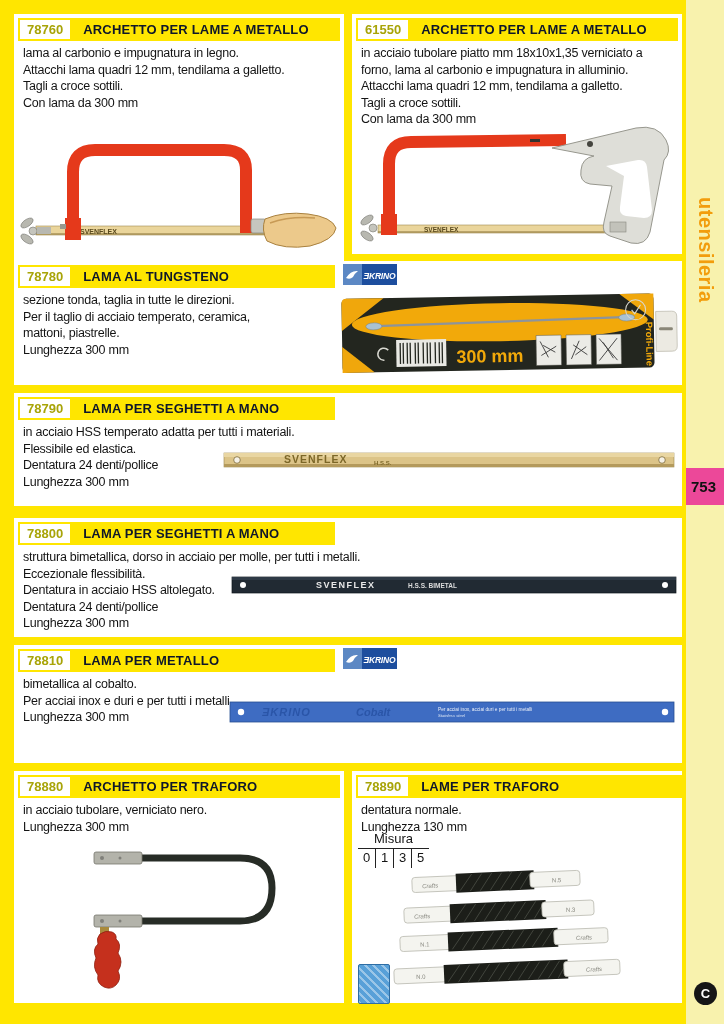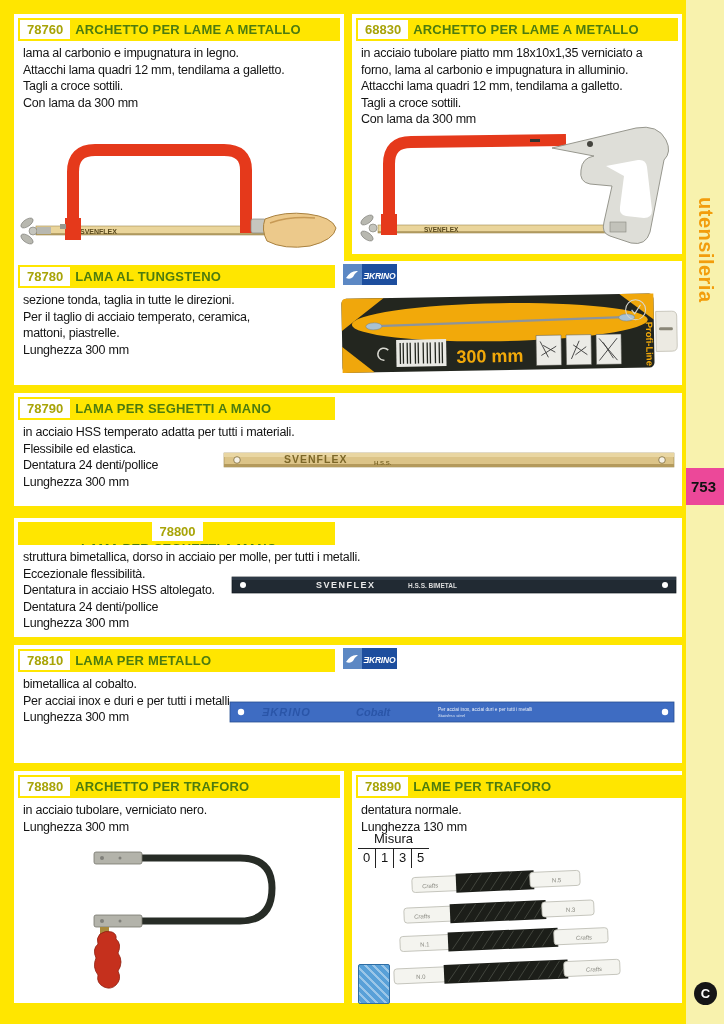--- a/index.html
+++ b/index.html
@@ -3,21 +3,21 @@
 <meta charset="utf-8">
 <style>
   html,body{margin:0;padding:0;}
   #page{position:relative;width:724px;height:1024px;background:#ffe600;overflow:hidden;
         font-family:"Liberation Sans",sans-serif;}
   .box{position:absolute;background:#ffffff;}
   .hdr{position:absolute;top:4px;left:4px;height:23px;background:#ffe600;
        display:flex;align-items:center;overflow:hidden;}
   .code{background:#ffffff;font-weight:bold;font-size:13px;color:#a8a408;
         padding:1px 7px;margin-left:2px;line-height:17px;}
-  .ttl{font-weight:bold;font-size:13px;color:#4d7c0f;margin-left:5px;letter-spacing:.2px;white-space:nowrap;}
+  .ttl{font-weight:bold;font-size:13px;color:#0f172a;margin-left:13px;letter-spacing:.2px;white-space:nowrap;}
   .desc{position:absolute;left:9px;top:31px;font-size:12.5px;line-height:16.5px;
         color:#141414;letter-spacing:-0.25px;}
   .desc div{white-space:nowrap;}
   .art{position:absolute;}
   svg text{font-family:"Liberation Sans",sans-serif;}
   .krino{position:absolute;width:54px;height:21px;}
   .sidebar{position:absolute;left:686px;top:0;width:38px;height:1024px;background:#f8f2ad;}
   .cat{position:absolute;left:686px;top:200px;width:38px;height:100px;
        display:flex;align-items:center;justify-content:center;}
   .cat span{writing-mode:vertical-rl;font-weight:bold;font-size:20px;color:#f29d0c;letter-spacing:.5px;}
@@ -64,21 +64,21 @@
     <rect x="47" y="102" width="16" height="22" fill="#e5391b"></rect>
     <rect x="42" y="108" width="6" height="5" fill="#999990"></rect>
     <rect x="222" y="102" width="12" height="15" fill="#e5391b"></rect>
     <rect x="233" y="103" width="15" height="14" rx="2" fill="#c6c6be" stroke="#88887f" stroke-width="0.7"></rect>
     <path d="M 247 103 Q 266 95 290 98 Q 314 101 318 112 Q 316 124 292 130 Q 266 134 249 125 Q 243 114 247 103 Z" fill="#ecc98b" stroke="#a9813f" stroke-width="1"></path>
     <path d="M 252 107 Q 272 100 297 102" stroke="#c79a55" fill="none" stroke-width="1.5"></path>
   </svg>
 
   <div class="box" style="left:352px;top:14px;width:330px;height:240px;">
     <div class="hdr" style="width:322px;">
-      <span class="code">68830</span>
+      <span class="code">61550</span>
       <span class="ttl">ARCHETTO PER LAME A METALLO</span>
     </div>
     <div class="desc">
       <div>in acciaio tubolare piatto mm 18x10x1,35 verniciato a</div>
       <div>forno, lama al carbonio e impugnatura in alluminio.</div>
       <div>Attacchi lama quadri 12 mm, tendilama a galletto.</div>
       <div>Tagli a croce sottili.</div>
       <div>Con lama da 300 mm</div>
     </div>
   </div>
@@ -162,21 +162,21 @@
     <rect x="2" y="5" width="450" height="14" fill="#dcc488" stroke="#9c854a" stroke-width="0.6"></rect>
     <rect x="2" y="5" width="450" height="4" fill="#e9d6a2"></rect>
     <rect x="2" y="16" width="450" height="3" fill="#b49a5c"></rect>
     <circle cx="15" cy="12" r="3.3" fill="#f5f1e6" stroke="#7d6a36" stroke-width="0.8"></circle>
     <circle cx="440" cy="12" r="3.3" fill="#f5f1e6" stroke="#7d6a36" stroke-width="0.8"></circle>
     <text x="62" y="14.5" font-size="10.5" font-weight="bold" fill="#7c6728" letter-spacing="1">SVENFLEX</text>
     <text x="152" y="16.5" font-size="6" font-weight="bold" fill="#7c6728">H.S.S.</text>
   </svg>
 
   <div class="box" style="left:14px;top:518px;width:668px;height:119px;">
-    <div class="hdr" style="width:317px;flex-direction:column;">
+    <div class="hdr" style="width:317px;">
       <span class="code">78800</span>
       <span class="ttl">LAMA PER SEGHETTI A MANO</span>
     </div>
     <div class="desc">
       <div>struttura bimetallica, dorso in acciaio per molle, per tutti i metalli.</div>
       <div>Eccezionale flessibilità.</div>
       <div>Dentatura in acciaio HSS altolegato.</div>
       <div>Dentatura 24 denti/pollice</div>
       <div>Lunghezza 300 mm</div>
     </div>

